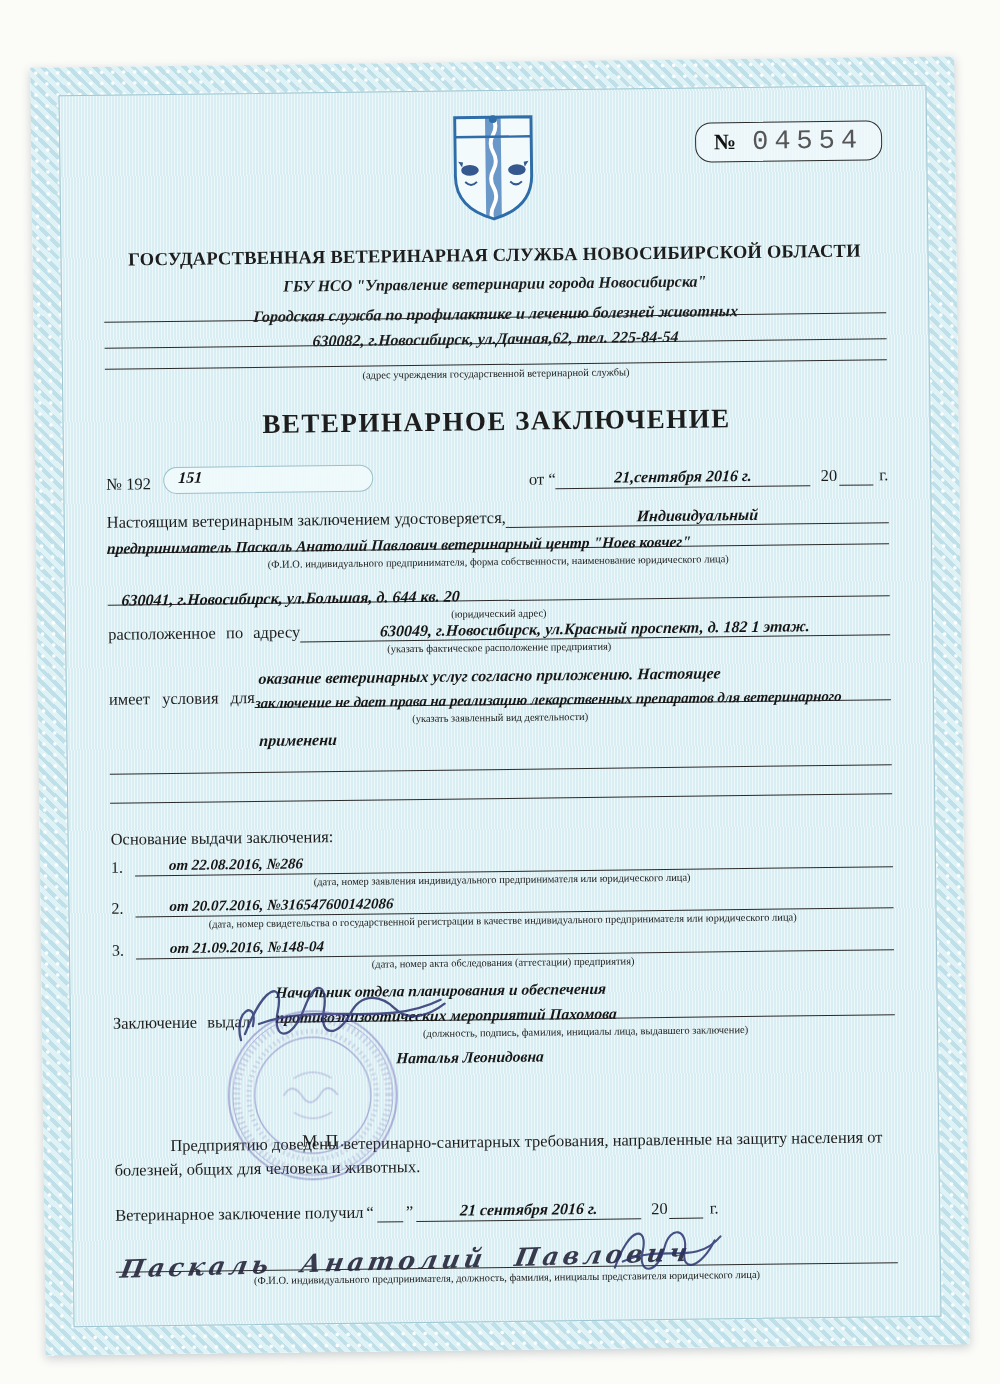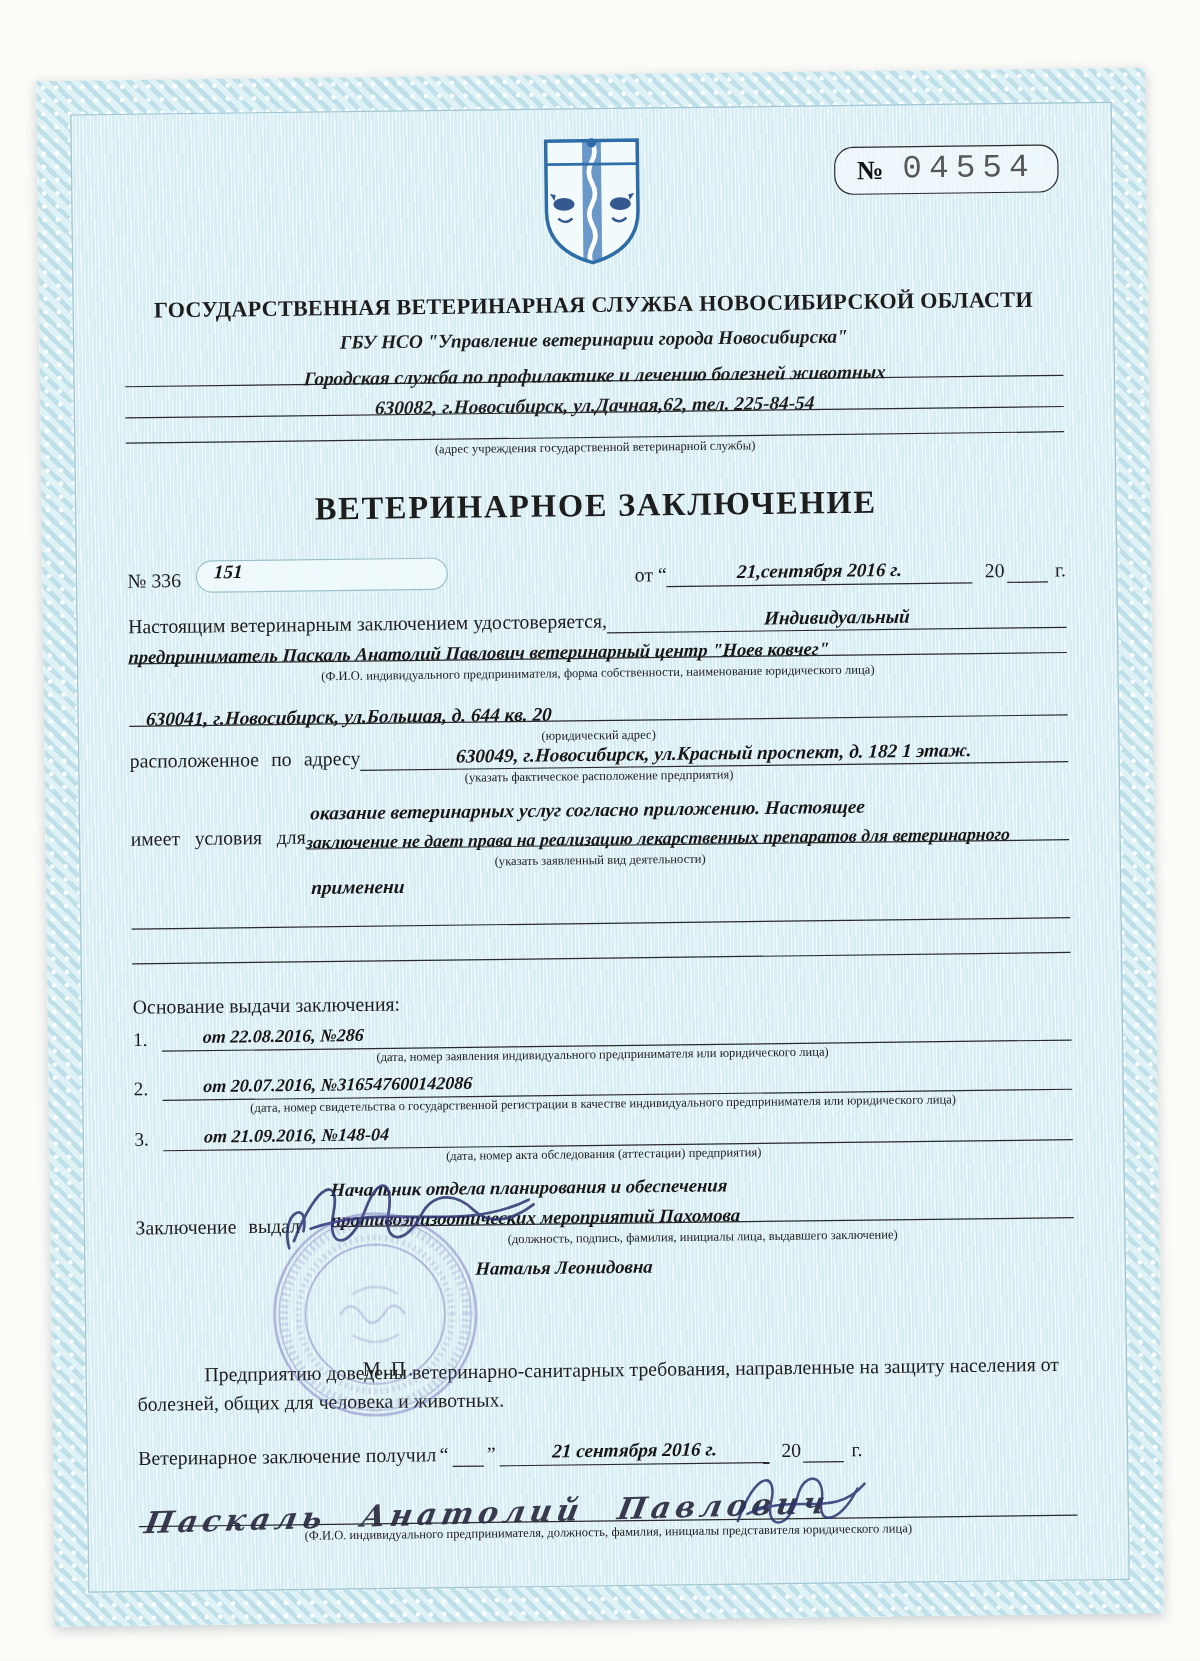--- a/index.html
+++ b/index.html
@@ -162,21 +162,21 @@
     </div>
     <div class="hline formline">
       <span class="hl-text overhang">630082, г.Новосибирск, ул.Дачная,62, тел. 225-84-54</span>
     </div>
     <div class="blankline" style="margin-top:20px;"></div>
     <div class="cap" style="margin-top:3px;">(адрес учреждения государственной ветеринарной службы)</div>
 
     <div class="doc-title">ВЕТЕРИНАРНОЕ ЗАКЛЮЧЕНИЕ</div>
 
     <div class="numrow flexrow">
-      <span class="printed">№ 336</span>
+      <span class="printed">№ 192</span>
       <span class="numfield">
         <span class="hand">151</span>
       </span>
       <span class="spacer"></span>
       <span class="printed">от “</span>
       <span class="fill datefill">
         <span class="hand">21,сентября 2016 г.</span>
       </span>
       <span class="printed yr">20</span>
       <span class="shortline"></span>

